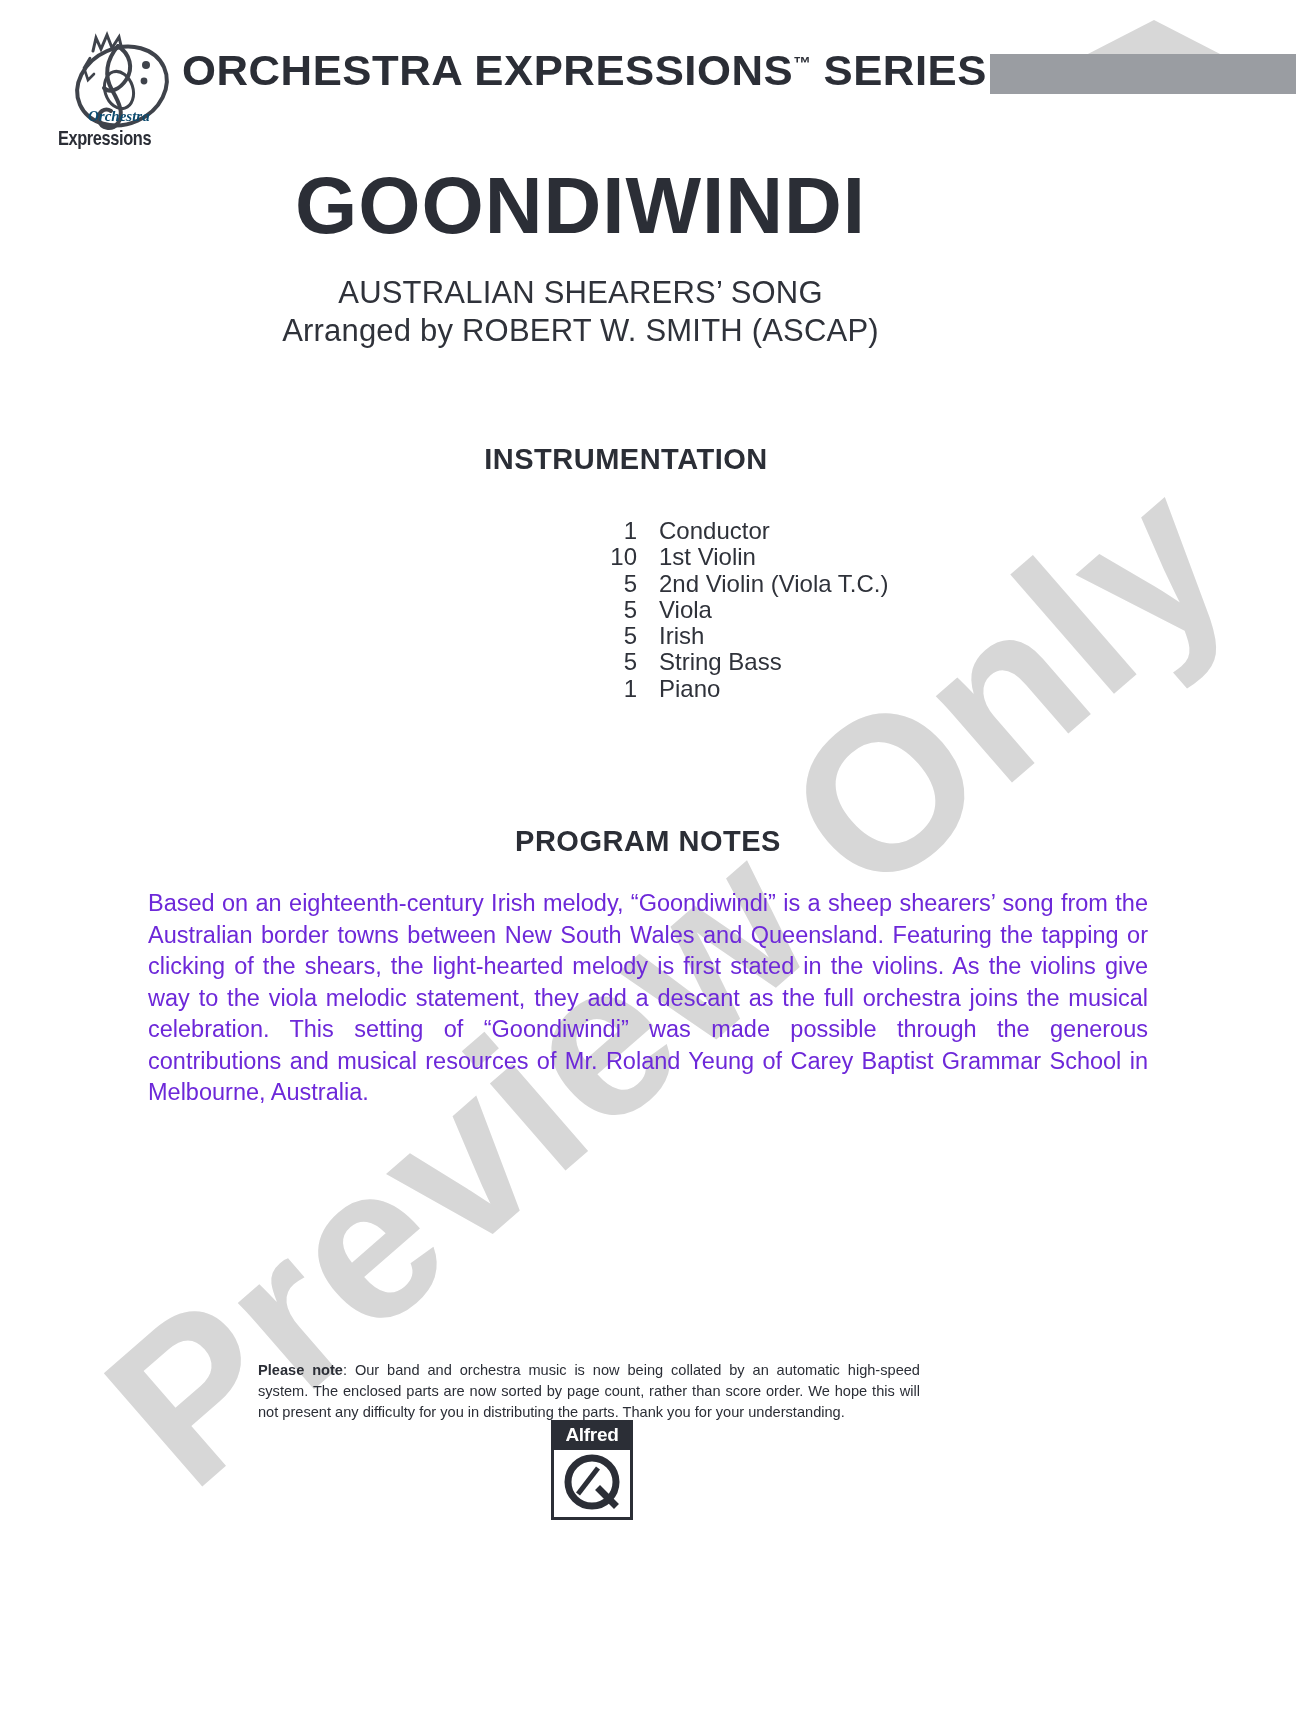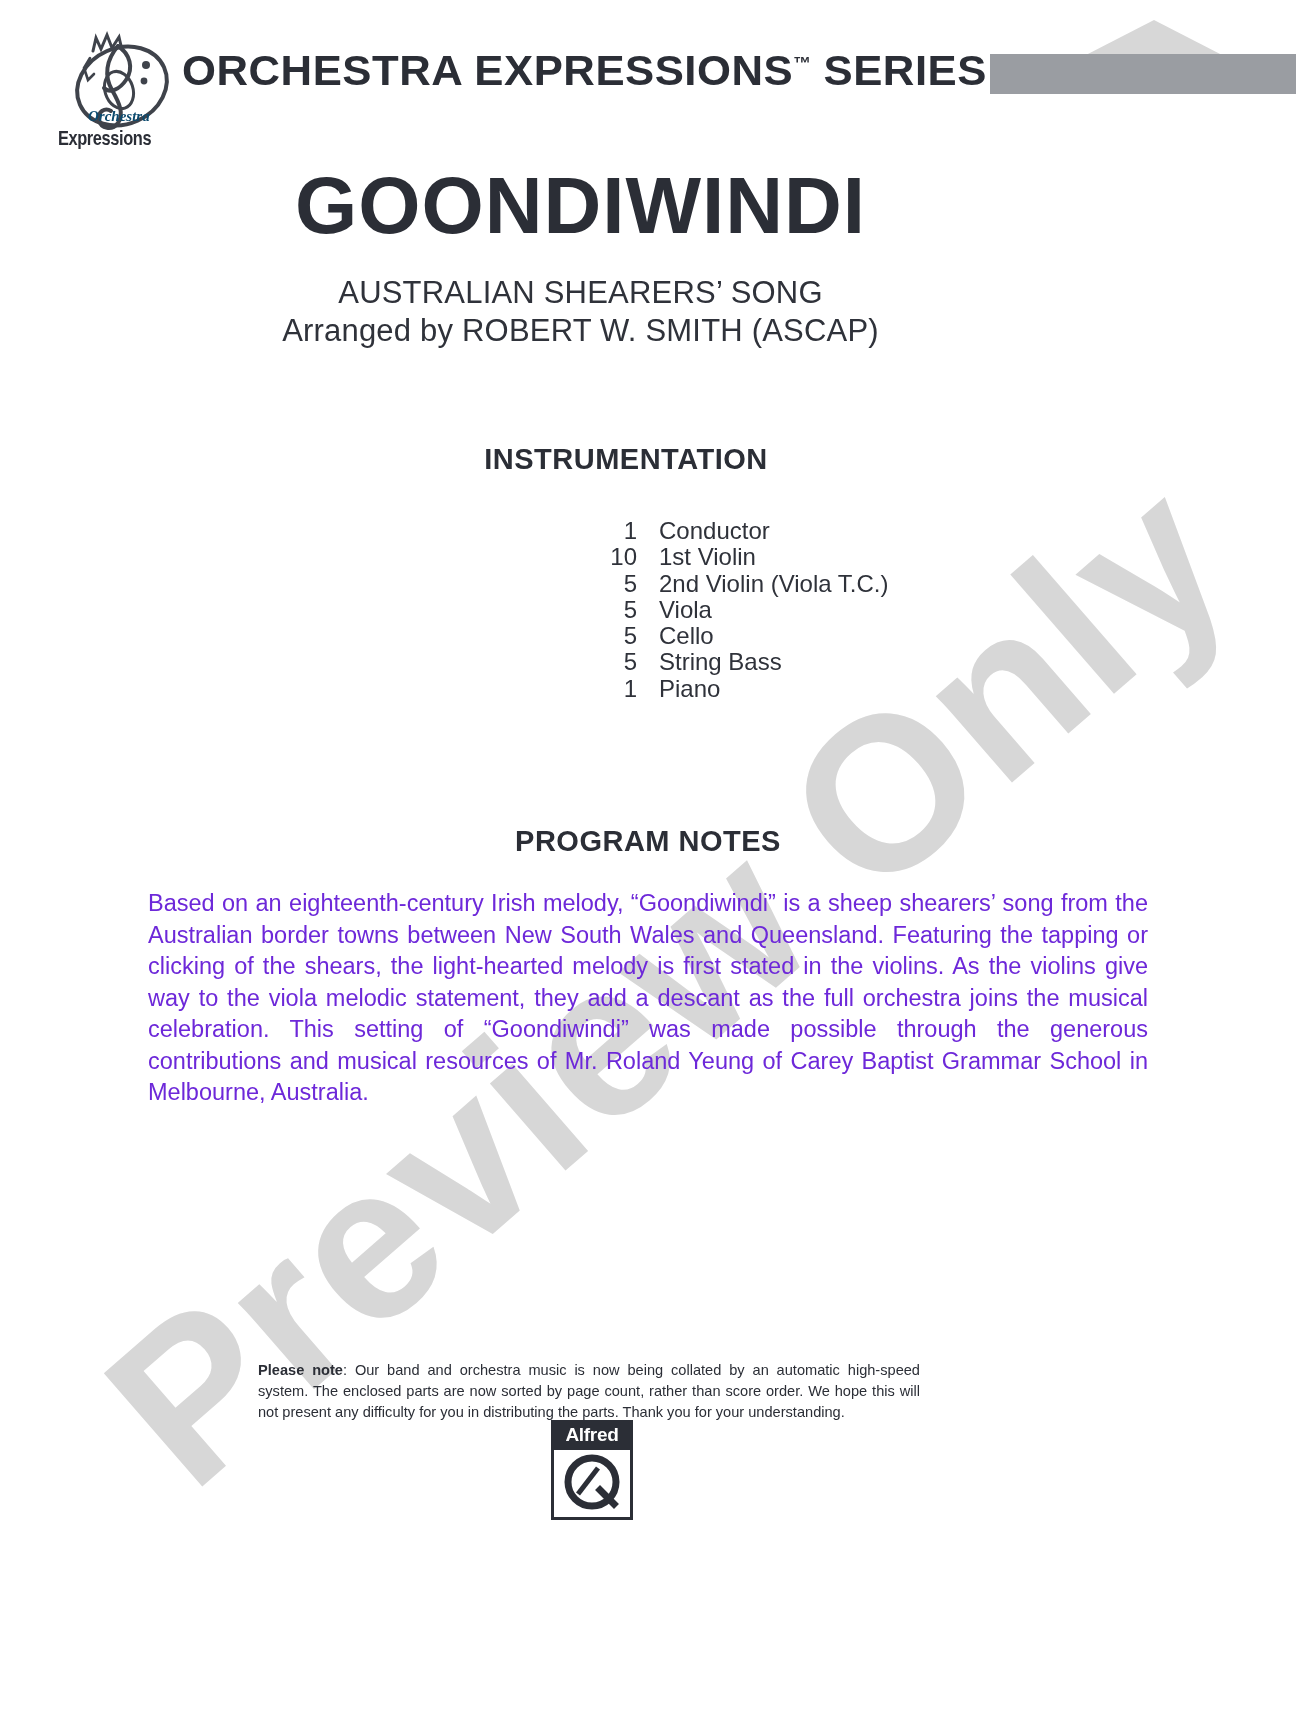--- a/index.html
+++ b/index.html
@@ -319,21 +319,21 @@
     <div class="inst-row">
       <span class="inst-count">5</span>
       <span class="inst-name">2nd Violin (Viola T.C.)</span>
     </div>
     <div class="inst-row">
       <span class="inst-count">5</span>
       <span class="inst-name">Viola</span>
     </div>
     <div class="inst-row">
       <span class="inst-count">5</span>
-      <span class="inst-name">Cello</span>
+      <span class="inst-name">Irish</span>
     </div>
     <div class="inst-row">
       <span class="inst-count">5</span>
       <span class="inst-name">String Bass</span>
     </div>
     <div class="inst-row">
       <span class="inst-count">1</span>
       <span class="inst-name">Piano</span>
     </div>
   </div>

